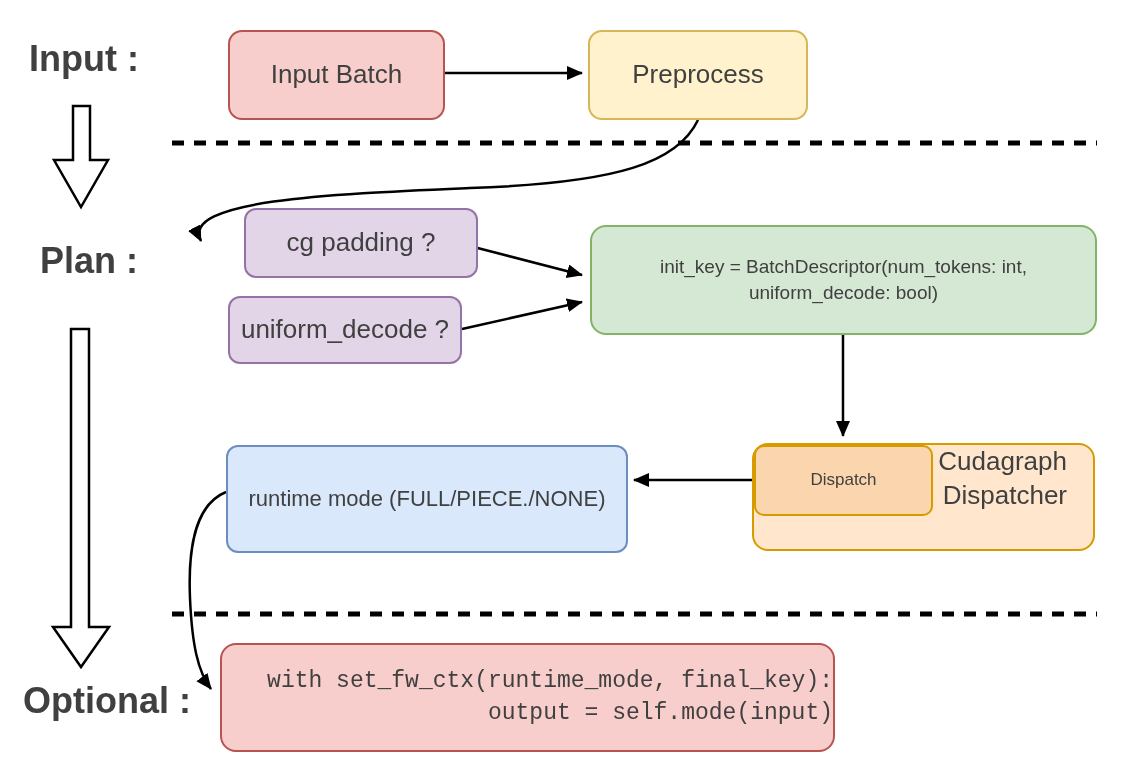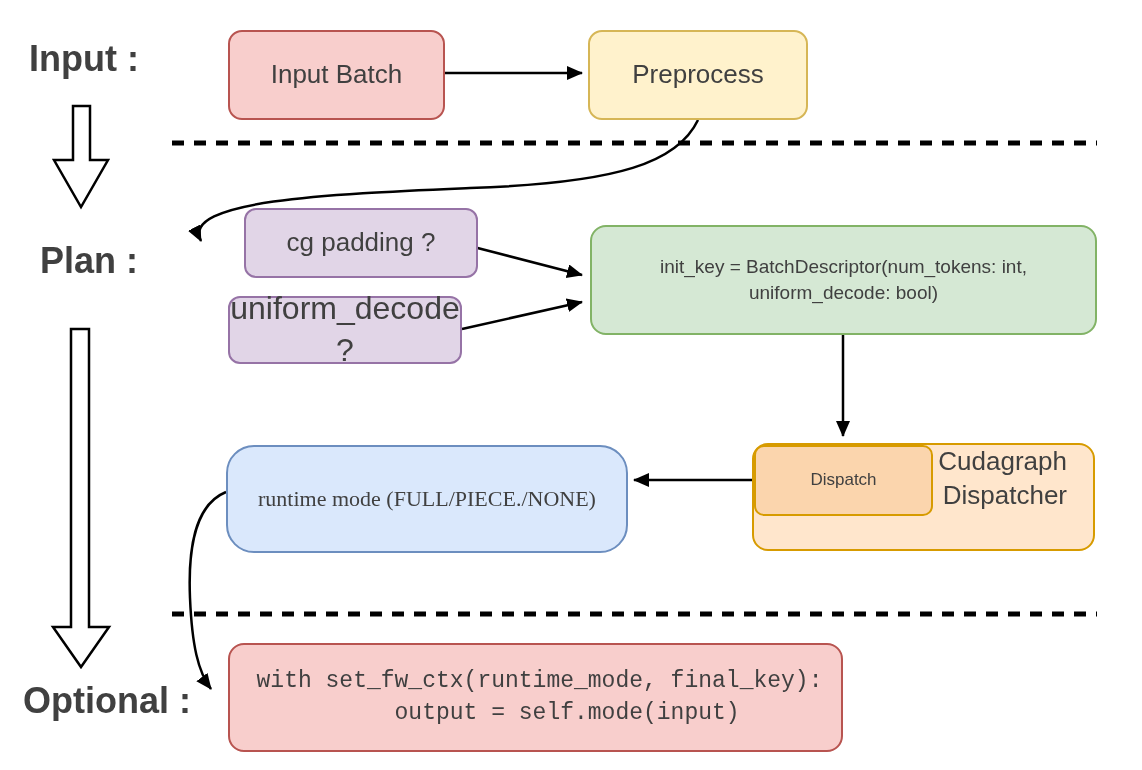--- a/index.html
+++ b/index.html
@@ -52,50 +52,50 @@
   }
   .n-cg-padding {
     left: 228px; top: 208px; width: 234px; height: 70px;
     background: #e1d5e7; border: 2px solid #9673a6; border-radius: 12px;
     font-size: 26px;
     margin-left: 16px;
   }
   .n-uniform-decode {
     left: 228px; top: 296px; width: 234px; height: 68px;
     background: #e1d5e7; border: 2px solid #9673a6; border-radius: 12px;
-    font-size: 32px;
+    font-size: 26px;
   }
   .n-init-key {
     left: 590px; top: 225px; width: 507px; height: 110px;
     background: #d5e8d4; border: 2px solid #82b366; border-radius: 16px;
     font-size: 19px; line-height: 1.38;
   }
   .n-runtime {
     left: 226px; top: 445px; width: 402px; height: 108px;
-    background: #dae8fc; border: 2px solid #6c8ebf; border-radius: 28px;
-    font-size: 22px; line-height: 1.4; font-family: Liberation Serif, serif;
+    background: #dae8fc; border: 2px solid #6c8ebf; border-radius: 12px;
+    font-size: 22px; line-height: 1.4;
   }
   .n-cudagraph {
     left: 752px; top: 443px; width: 343px; height: 108px;
     background: #ffe6cc; border: 2px solid #d79b00; border-radius: 16px;
     align-items: flex-end;
     justify-content: flex-start;
     font-size: 26px;
     padding-right: 26px;
   }
   .n-dispatch {
     left: 754px; top: 445px; width: 179px; height: 71px;
     background: #fbd5ad; border: 2px solid #d79b00; border-radius: 10px;
     font-size: 17px;
     z-index: 3;
   }
   .n-execute-code {
-    left: 228px; top: 643px; width: 615px; height: 109px;
+    left: 220px; top: 643px; width: 615px; height: 109px;
     background: #f8cecc; border: 2px solid #b85450; border-radius: 16px;
-    align-items: center;
+    align-items: flex-end;
     font-family: "Liberation Mono", "DejaVu Sans Mono", monospace;
     font-size: 23px; line-height: 1.35;
     padding-left: 8px;
     white-space: pre;
     text-align: left;
   }
   .code-line { white-space: pre; }
 </style>
 </head>
 <body>

